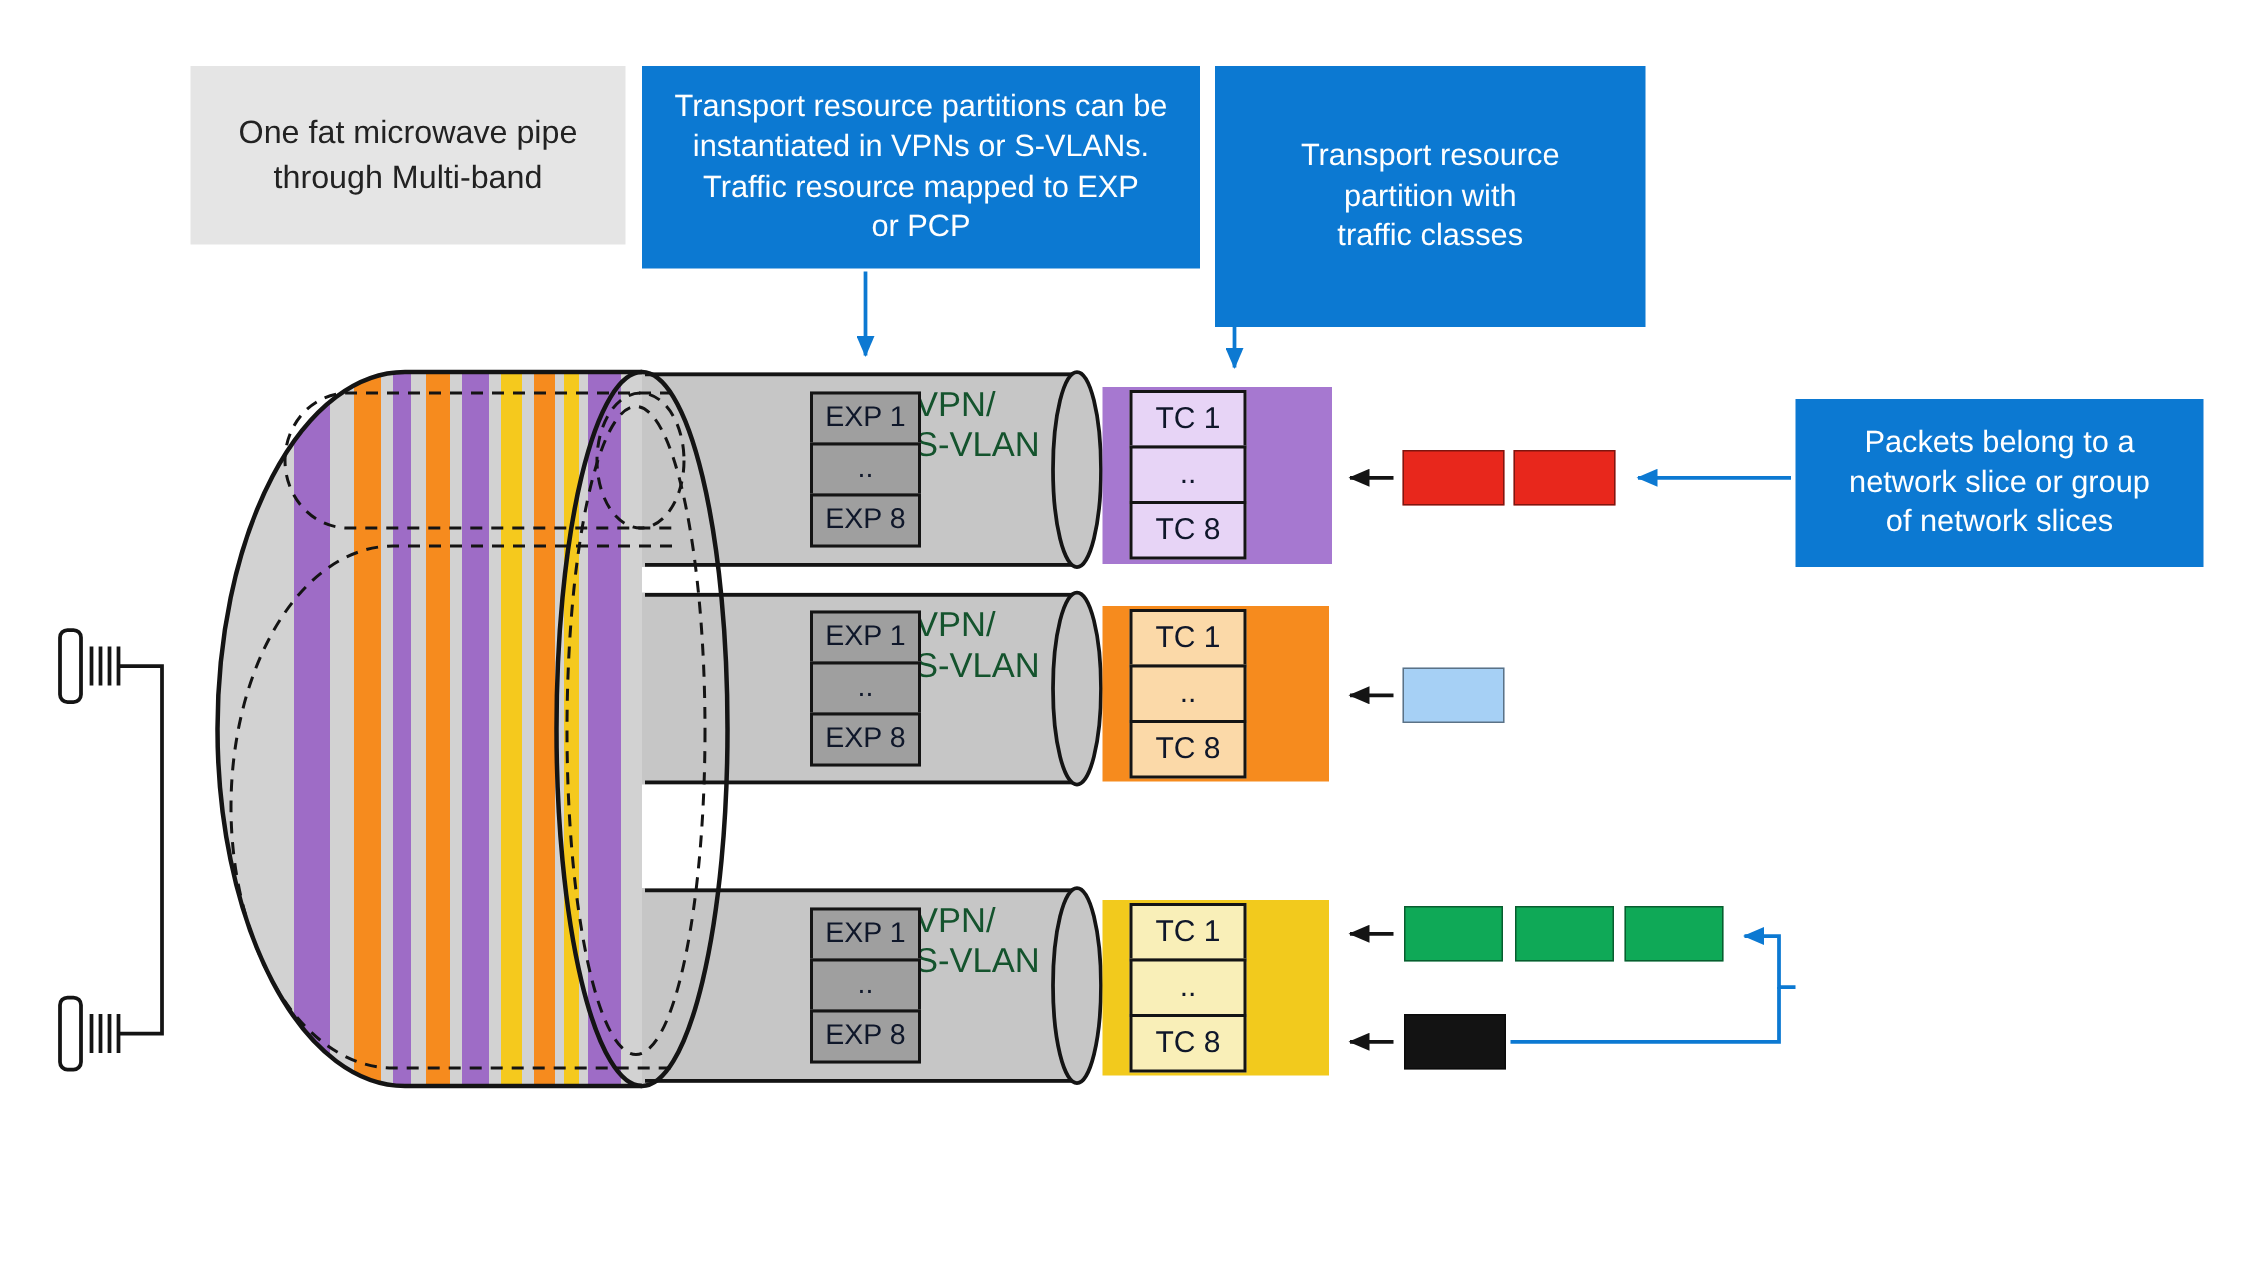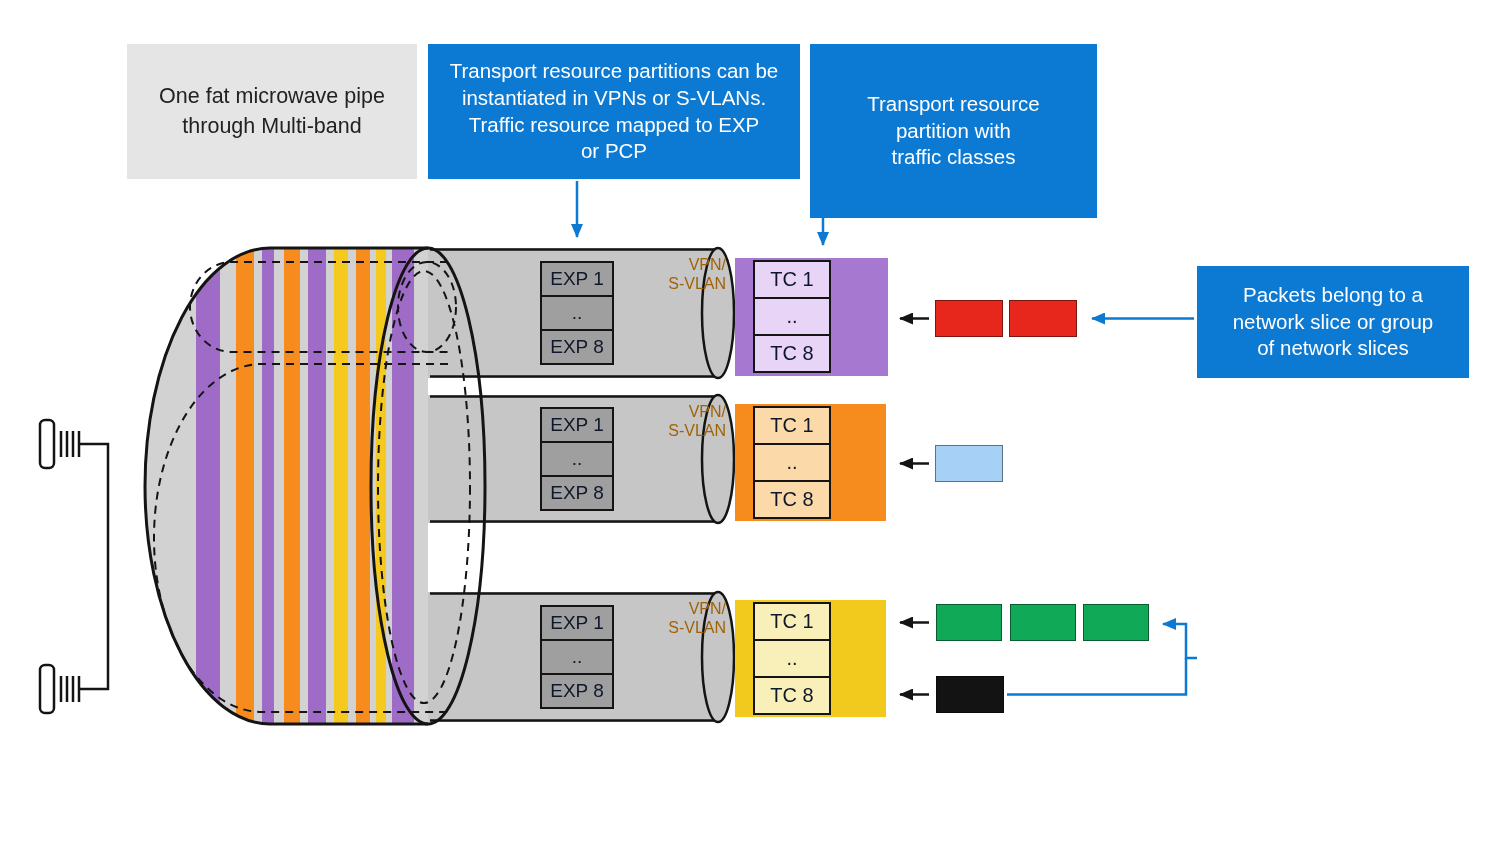--- a/index.html
+++ b/index.html
@@ -13,21 +13,21 @@
   .f20{font-size:20.5px;line-height:1.3;font-weight:400}
   .f21{font-size:21.5px;line-height:1.35}
   .prel{white-space:pre-line}
   .cellcol{position:absolute}
   .cell{width:78px;height:39px;border:2px solid #141414;box-sizing:border-box;
         display:flex;align-items:center;justify-content:center;font-size:20px;color:#0f172a;background:#fff}
   .cellcol .cell + .cell{margin-top:-2px}
   .expcell{width:74px;height:36px;background:#9f9f9f;font-size:19px}
   .part{position:absolute}
   .packet{position:absolute;box-sizing:border-box;border:1px solid rgba(0,0,0,0.45)}
-  .vpn{position:absolute;text-align:right;font-size:16px;line-height:1.18;color:#a16207}
+  .vpn{position:absolute;text-align:left;font-size:23px;line-height:1.18;color:#14532d}
   .src{position:absolute;font-size:21px;color:#111}
 </style>
 </head>
 <body>
 
 <div class="canvas">
 
   <svg class="layer" width="1499" height="844" viewBox="0 0 1499 844">
     <defs>
       <marker id="ab" markerUnits="userSpaceOnUse" markerWidth="15" markerHeight="12" refX="13" refY="6" orient="auto">
@@ -99,21 +99,21 @@
 
     <g stroke="#0c79d2" stroke-width="2.5" fill="none">
       <path d="M577 181 V237" marker-end="url(#abl)"></path>
       <path d="M823 181 V245" marker-end="url(#abl)"></path>
       <path d="M1194 318.5 H1092" marker-end="url(#abl)"></path>
       <path d="M1197 658 H1186 V624 H1163" marker-end="url(#abl)"></path>
       <path d="M1186 658 V694.5 H1007"></path>
     </g>
   </svg>
 
-  <div class="box gray f21" style="left:127px;top:44px;width:290px;height:135px">
+  <div class="box gray f21" style="left:127px;top:44px;width:290px;height:119px">
     <span class="prel">One fat microwave pipe
 through Multi-band</span>
   </div>
   <div class="box blue f20" style="left:428px;top:44px;width:372px;height:135px">
     <span class="prel">Transport resource partitions can be
 instantiated in VPNs or S-VLANs.
 Traffic resource mapped to EXP
 or PCP</span>
   </div>
   <div class="box blue f20" style="left:810px;top:44px;width:287px;height:174px">

